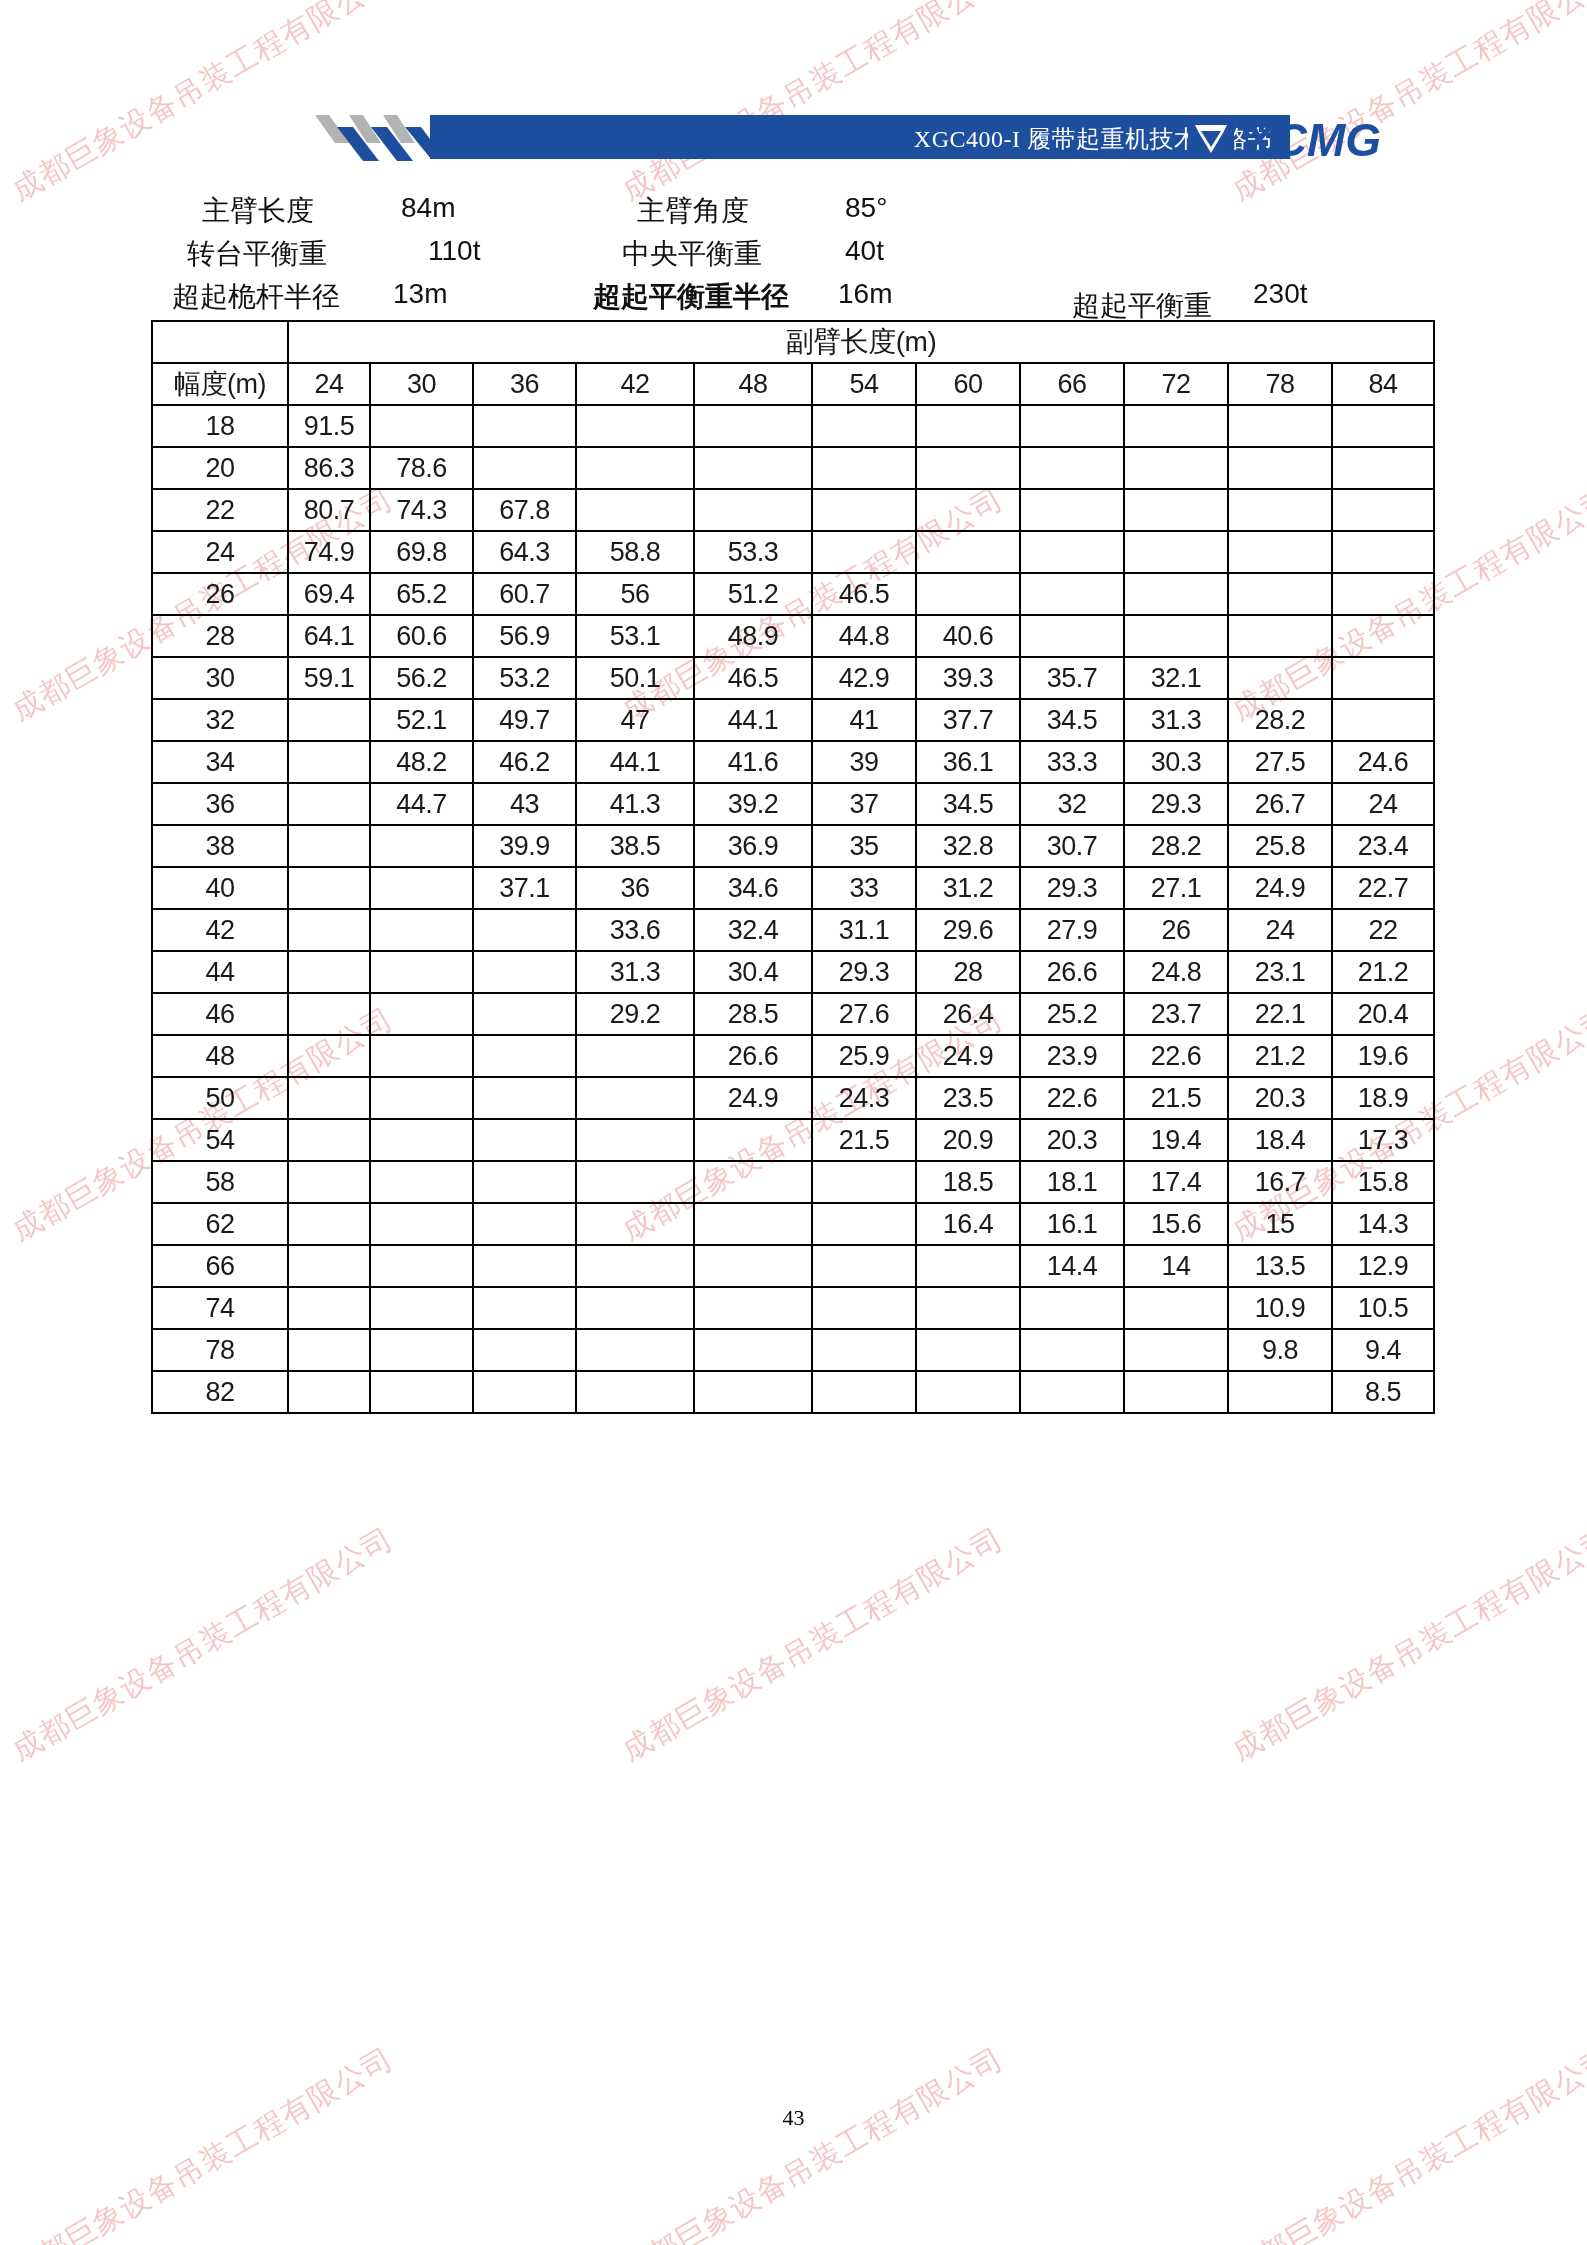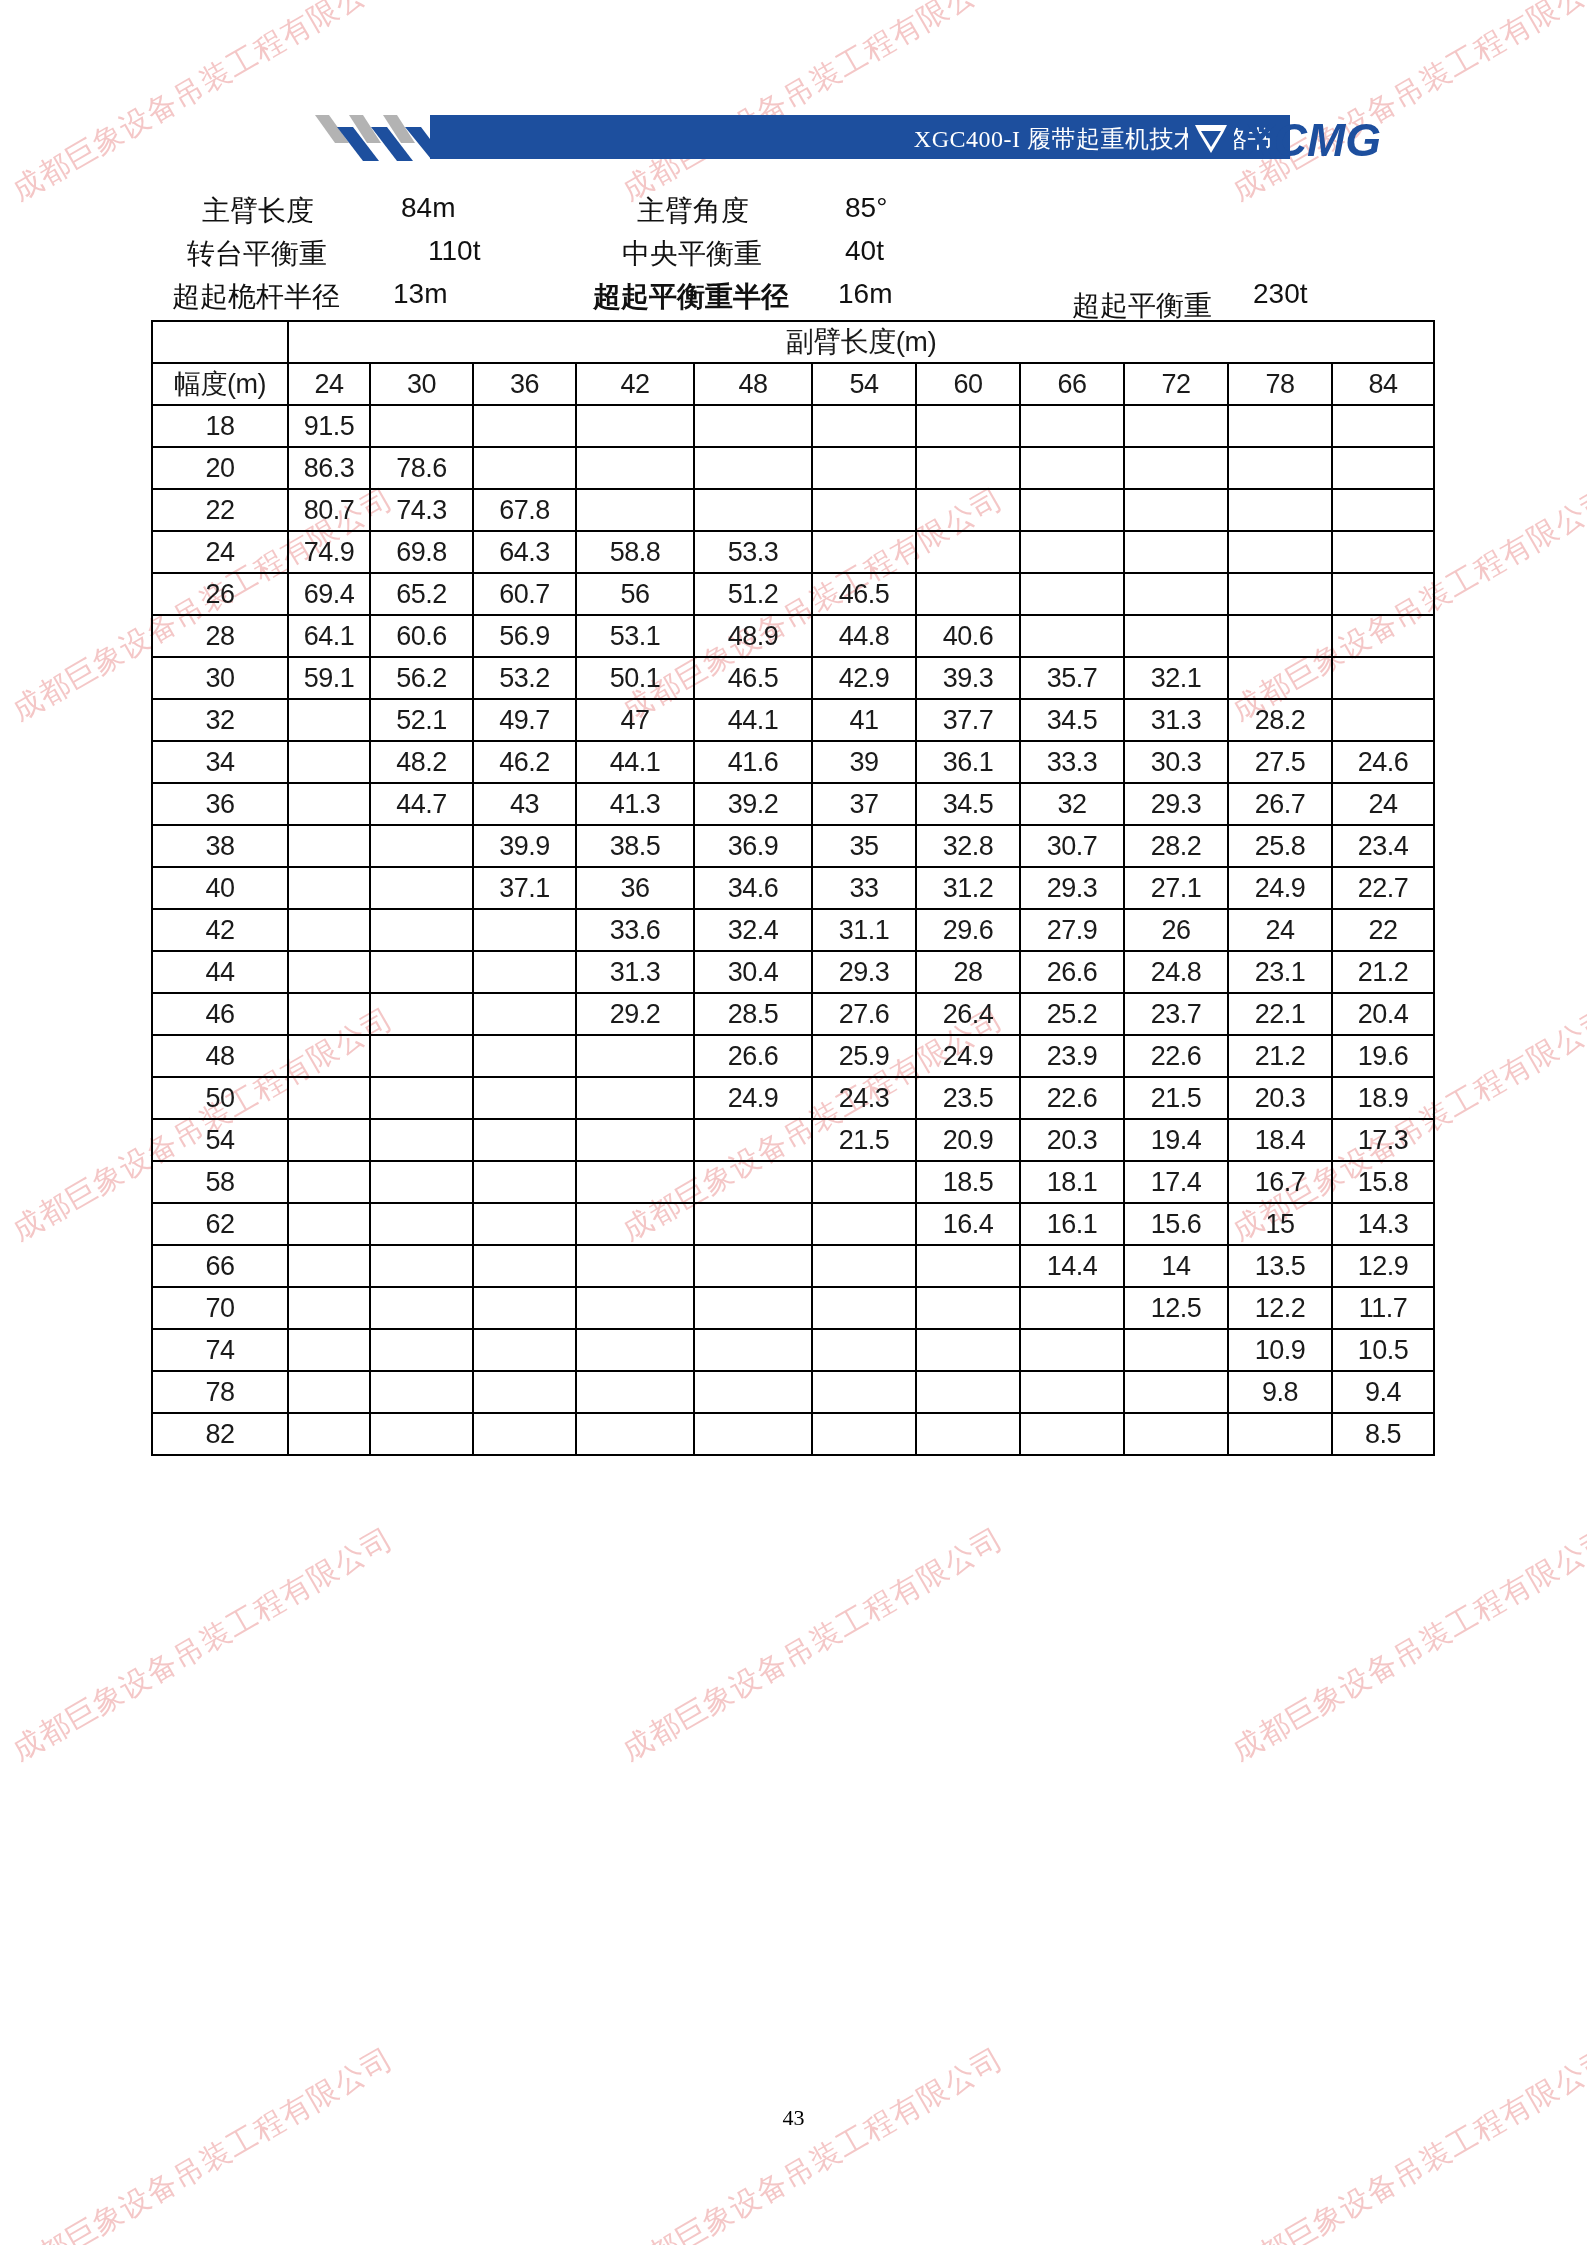--- a/index.html
+++ b/index.html
@@ -414,34 +414,20 @@
         <td></td>
         <td></td>
         <td></td>
         <td></td>
         <td>14.4</td>
         <td>14</td>
         <td>13.5</td>
         <td>12.9</td>
       </tr>
       <tr>
-        <td>70</td>
-        <td></td>
-        <td></td>
-        <td></td>
-        <td></td>
-        <td></td>
-        <td></td>
-        <td></td>
-        <td></td>
-        <td>12.5</td>
-        <td>12.2</td>
-        <td>11.7</td>
-      </tr>
-      <tr>
         <td>74</td>
         <td></td>
         <td></td>
         <td></td>
         <td></td>
         <td></td>
         <td></td>
         <td></td>
         <td></td>
         <td></td>

